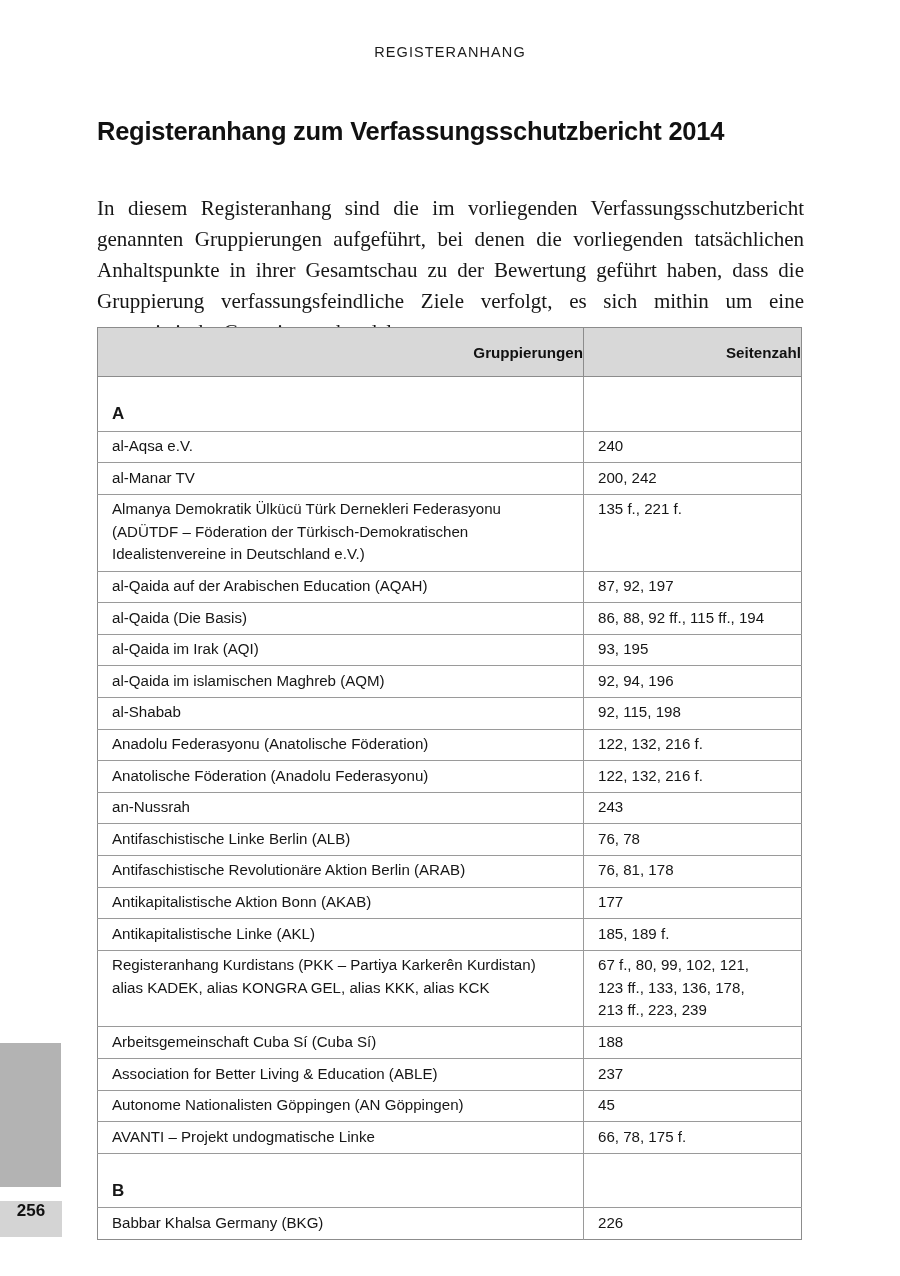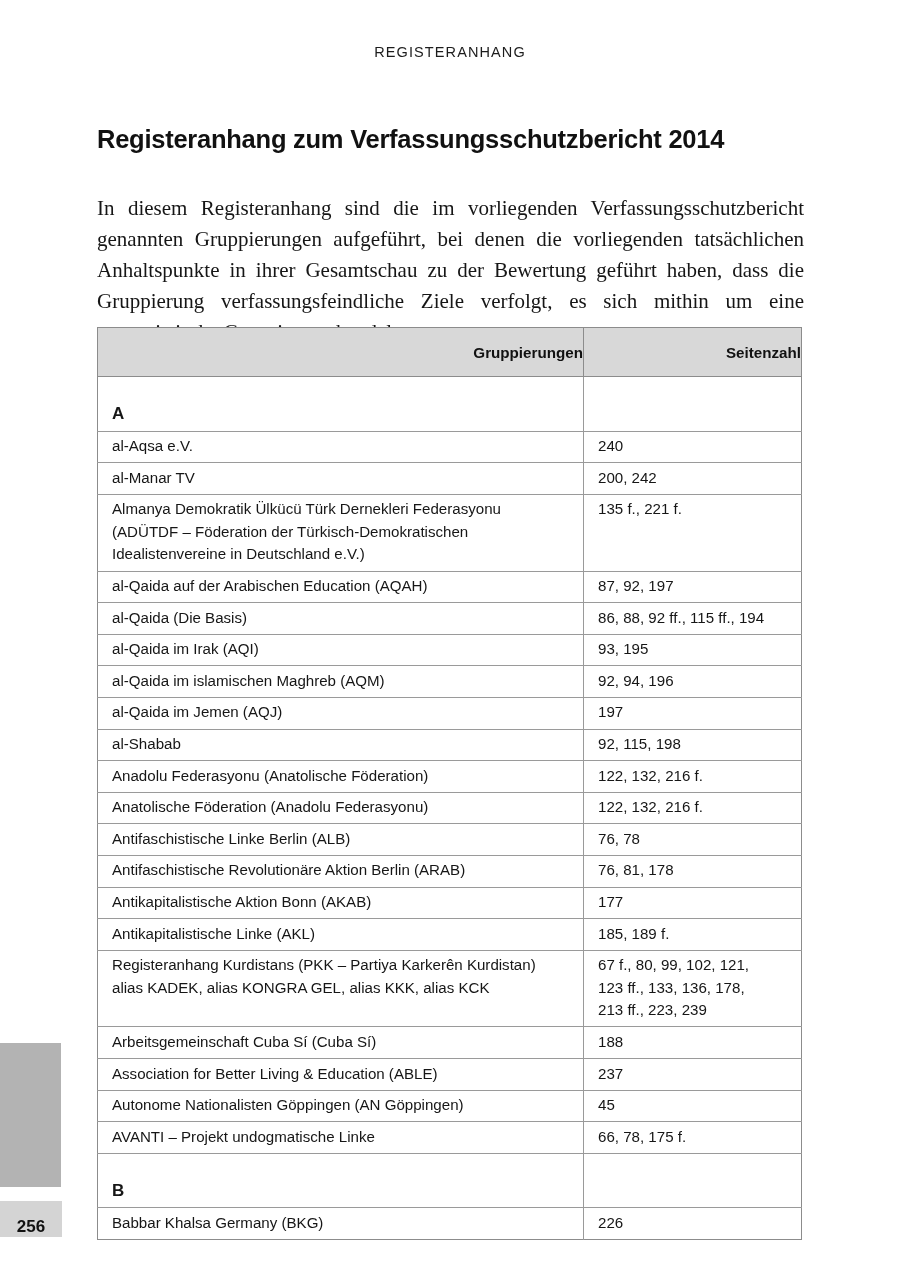--- a/index.html
+++ b/index.html
@@ -28,21 +28,21 @@
     font-family: "Liberation Sans", "DejaVu Sans", sans-serif;
     font-size: 14.5px;
     letter-spacing: 1.1px;
     color: #1c1c1c;
     font-weight: 400;
   }
 
   
   .page-title {
     position: absolute;
-    top: 108px;
+    top: 100px;
     left: 97px;
     width: 710px;
     font-family: "Liberation Sans", "DejaVu Sans", sans-serif;
     font-size: 25.5px;
     font-weight: bold;
     letter-spacing: -0.25px;
     color: #111111;
     line-height: 1.15;
   }
 
@@ -124,21 +124,21 @@
     background: #b3b3b3;
   }
   .folio {
     position: absolute;
     left: 0;
     top: 1201px;
     width: 62px;
     height: 36px;
     background: #d4d4d4;
     display: flex;
-    align-items: flex-end;
+    align-items: flex-start;
     justify-content: center;
   }
   .folio-num {
     font-family: "Liberation Sans", "DejaVu Sans", sans-serif;
     font-size: 17px;
     font-weight: bold;
     color: #111111;
   }
 </style>
 </head>
@@ -194,34 +194,34 @@
         </tr>
         <tr>
           <td>al-Qaida im Irak (AQI)</td>
           <td>93, 195</td>
         </tr>
         <tr>
           <td>al-Qaida im islamischen Maghreb (AQM)</td>
           <td>92, 94, 196</td>
         </tr>
         <tr>
-          <td>al-Qaida im Jemen (AQJ)</td>
-          <td>197</td>
-        </tr>
-        <tr>
           <td>al-Shabab</td>
           <td>92, 115, 198</td>
         </tr>
         <tr>
           <td>Anadolu Federasyonu (Anatolische Föderation)</td>
           <td>122, 132, 216 f.</td>
         </tr>
         <tr>
           <td>Anatolische Föderation (Anadolu Federasyonu)</td>
           <td>122, 132, 216 f.</td>
+        </tr>
+        <tr>
+          <td>an-Nussrah</td>
+          <td>243</td>
         </tr>
         <tr>
           <td>Antifaschistische Linke Berlin (ALB)</td>
           <td>76, 78</td>
         </tr>
         <tr>
           <td>Antifaschistische Revolutionäre Aktion Berlin (ARAB)</td>
           <td>76, 81, 178</td>
         </tr>
         <tr>

